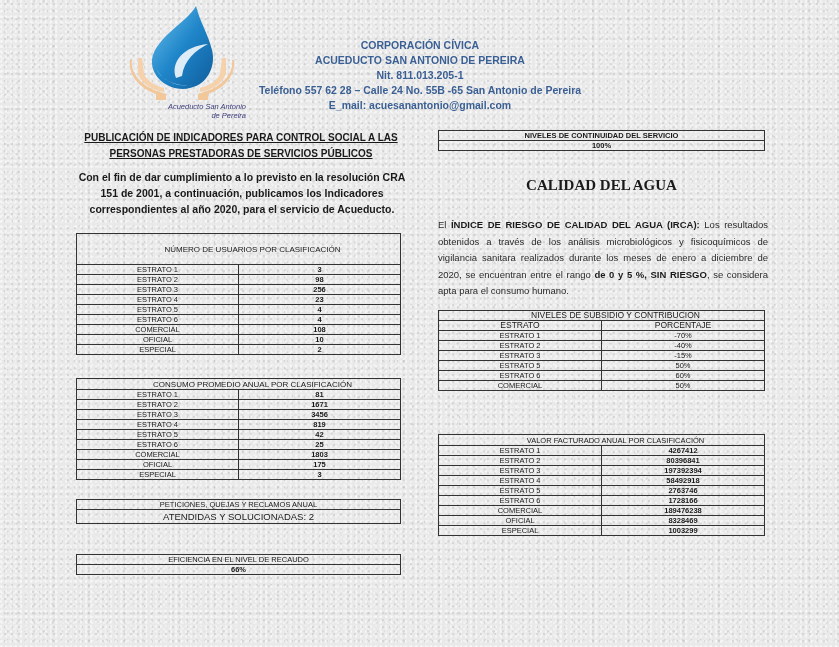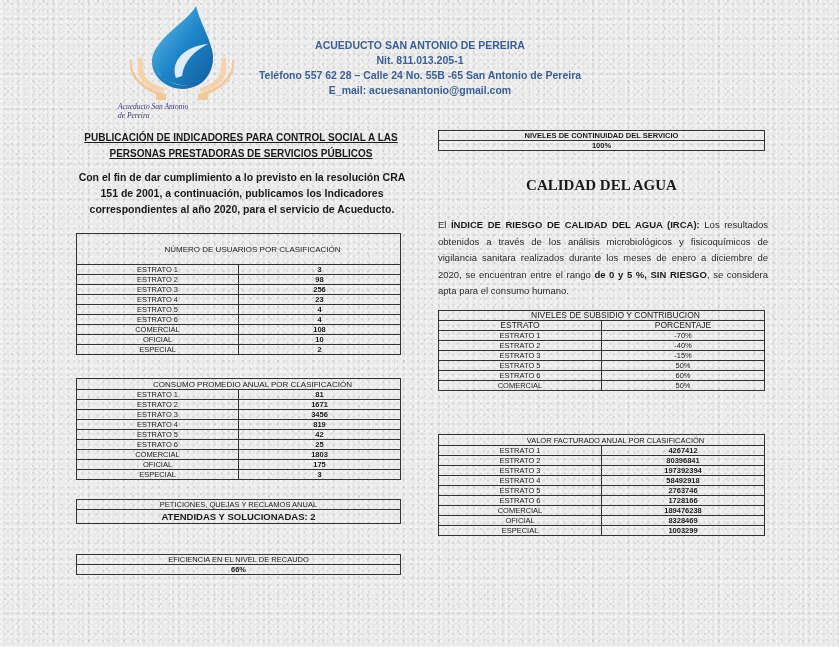--- a/index.html
+++ b/index.html
@@ -14,22 +14,22 @@
       radial-gradient(circle at 70% 60%, rgba(190,190,190,0.45) 0 1px, transparent 1.5px),
       radial-gradient(circle at 40% 80%, rgba(255,255,255,0.4) 0 1px, transparent 1.5px),
       radial-gradient(circle at 85% 15%, rgba(180,180,180,0.35) 0 1px, transparent 1.5px);
     background-size: 5px 5px, 7px 7px, 6px 6px, 9px 9px;
   }
   .abs { position: absolute; }
 
   
   .logo { left: 118px; top: 2px; width: 128px; height: 124px; }
   .logo-caption {
-    position: absolute; left: 0; top: 100px; width: 128px; text-align: left;
-    font-family: Liberation Serif, serif; font-size: 7.5px; color: #3b3a7a; line-height: 9px;
+    position: absolute; left: 0; top: 100px; width: 128px; text-align: right;
+    font-family: Liberation Sans, sans-serif; font-size: 7.5px; color: #3b3a7a; line-height: 9px;
     font-style: italic;
   }
   .header-text {
     left: 230px; top: 38px; width: 380px; text-align: center;
     color: #3a5f94; font-weight: bold; font-size: 10.5px; line-height: 15px;
   }
 
   
   .pub-title {
     left: 76px; top: 130px; width: 330px; text-align: center;
@@ -53,21 +53,21 @@
 
   .t-usuarios { left: 76px; top: 233px; width: 325px; }
   .t-usuarios th.title { height: 31px; font-size: 8px; }
 
   .t-consumo { left: 76px; top: 378px; width: 325px; }
   .t-consumo th.title { height: 11px; font-size: 8px; }
 
   .t-pqr { left: 76px; top: 499px; width: 325px; font-size: 8px; }
   .t-pqr td { height: 12px; line-height: 11px; }
   .t-pqr td.sub { color: #3a5f94; font-size: 8px; }
-  .t-pqr td.big { font-weight: bold; font-size: 9.5px; height: 14px; margin-left: 16px; }
+  .t-pqr td.big { font-weight: normal; font-size: 9.5px; height: 14px; margin-left: 16px; }
 
   .t-eficiencia { left: 76px; top: 554px; width: 325px; font-size: 8px; }
   .t-eficiencia td { height: 12px; line-height: 11px; }
 
   
   .t-continuidad { left: 438px; top: 130px; width: 327px; font-size: 8px; }
   .t-continuidad td { height: 12px; line-height: 11px; }
 
   .calidad-title {
     left: 438px; top: 177px; width: 327px; text-align: center;
@@ -111,20 +111,21 @@
     <path d="M58 76 C52 60,66 44,90 42 C78 48,66 58,64 74 Z" fill="#ffffff" opacity="0.85"></path>
     <path d="M38 66 C44 80,62 86,78 82 C64 86,46 82,38 66 Z" fill="#bfe3f7" opacity="0.9"></path>
   </svg>
   <div class="logo-caption">
     <div>Acueducto San Antonio</div>
     <div>de Pereira</div>
   </div>
 </div>
 
 <div class="abs header-text">
+  <div>CORPORACIÓN CÍVICA</div>
   <div>ACUEDUCTO SAN ANTONIO DE PEREIRA</div>
   <div>Nit. 811.013.205-1</div>
   <div>Teléfono 557 62 28 – Calle 24 No. 55B -65 San Antonio de Pereira</div>
   <div>E_mail: acuesanantonio@gmail.com</div>
 </div>
 
 <div class="abs pub-title">
   <div>PUBLICACIÓN DE INDICADORES PARA CONTROL SOCIAL A LAS</div>
   <div>PERSONAS PRESTADORAS DE SERVICIOS PÚBLICOS</div>
 </div>

